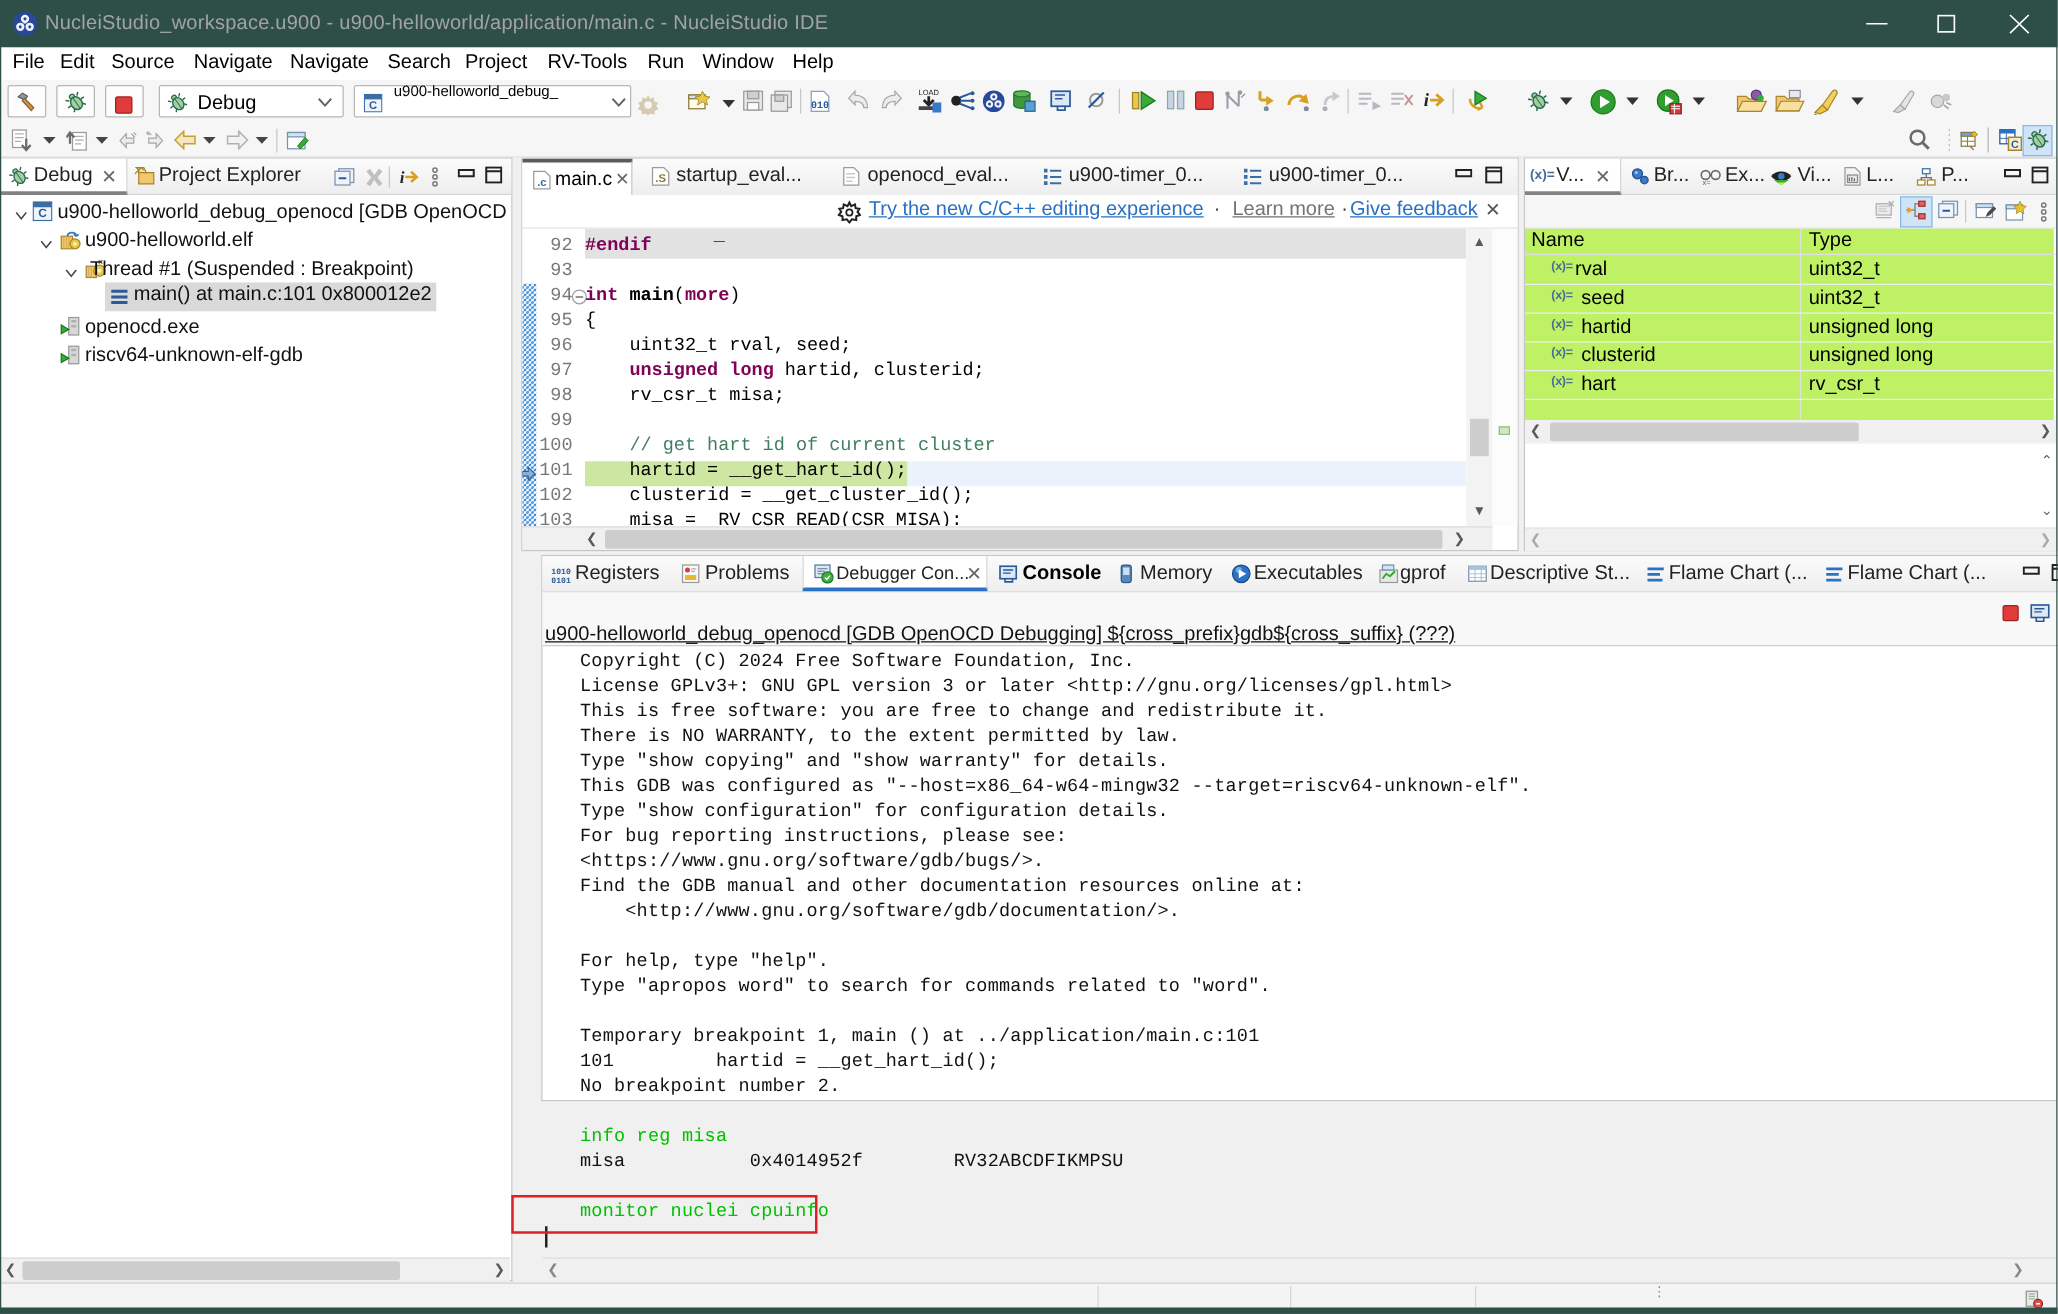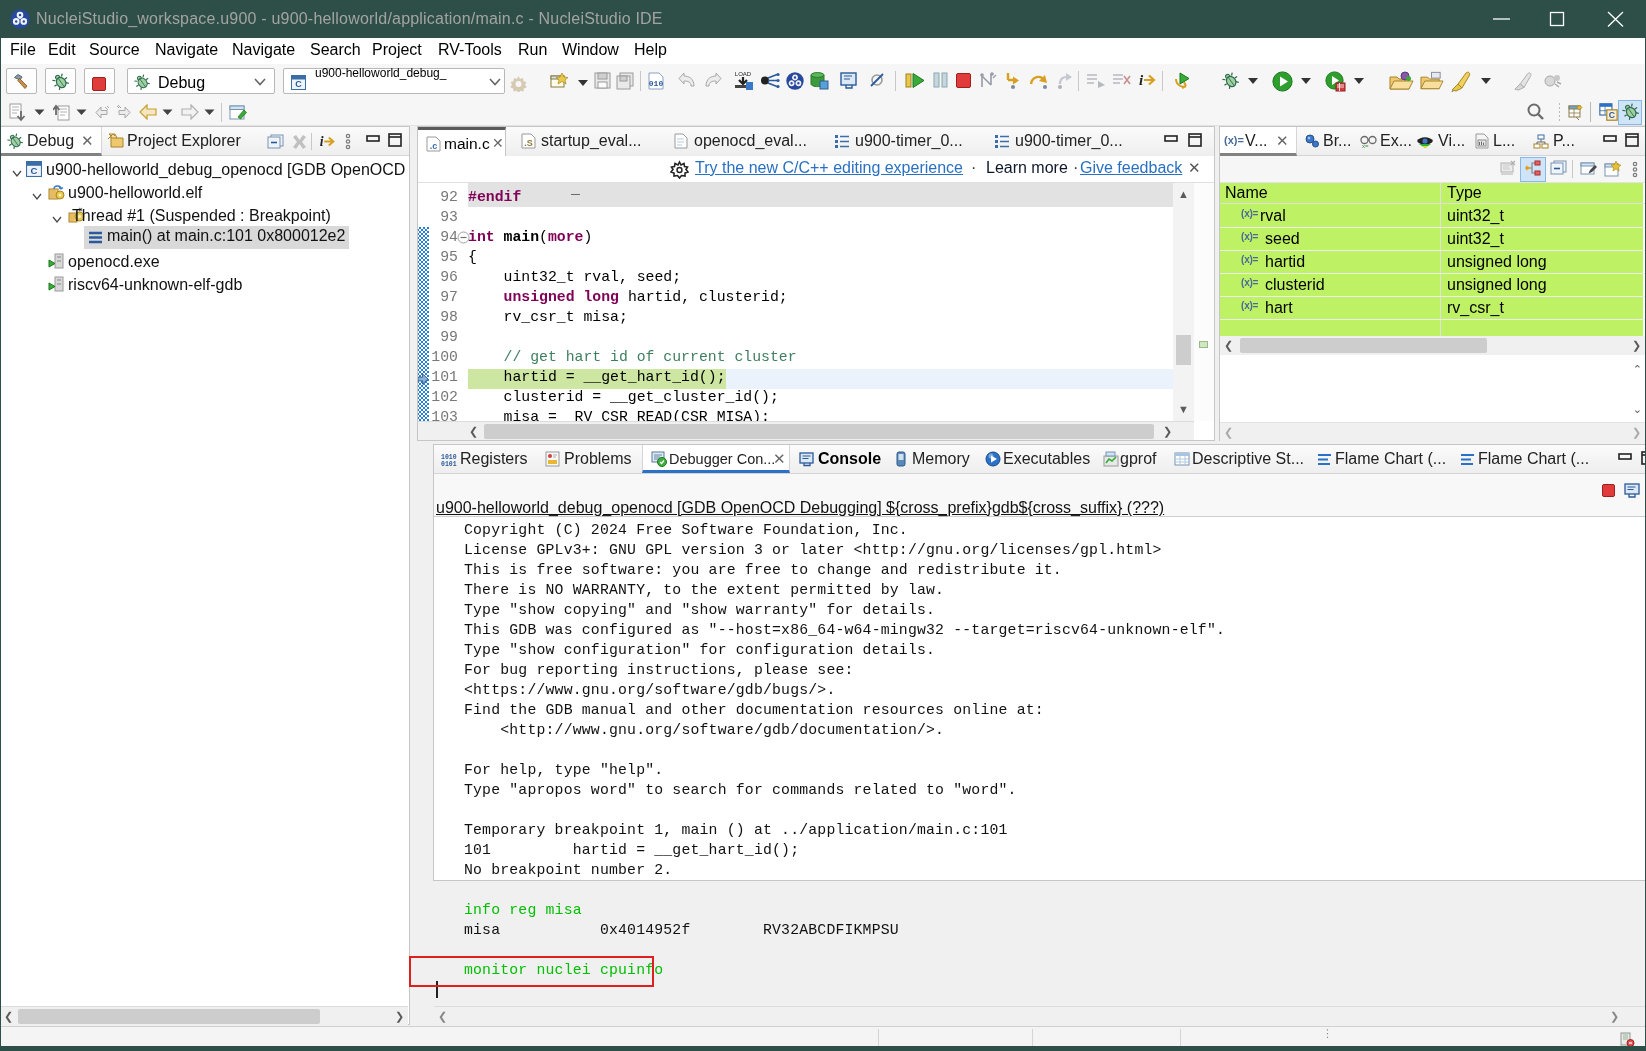--- a/index.html
+++ b/index.html
@@ -528,21 +528,21 @@
         <path d="M1 4 h12" stroke="#222" stroke-width="1.6"></path>
       </svg>
   </div>
   <div class="abs" style="left:0;top:29px;width:796px;height:27px;background:#fff;border-bottom:1px solid #e0e0e0;font-size:16px">
     <svg class="abs" style="left:252px;top:4px" width="19" height="19" viewBox="0 0 19 19">
         <path d="M9.5 2 L11 5 L14 3.5 L14.5 6.5 L17.5 7 L16 9.5 L18 12 L15 13 L15 16 L11.5 15.5 L9.5 18 L7.5 15.5 L4 16 L4 13 L1 12 L3 9.5 L1.5 7 L4.5 6.5 L5 3.5 L8 5 Z" fill="none" stroke="#222" stroke-width="1.6"></path>
         <circle cx="9.5" cy="10" r="2.5" fill="#fff" stroke="#222" stroke-width="1.4"></circle>
       </svg>
     <span class="abs" style="left:277px;top:3px;color:#2a70c2;text-decoration:underline">Try the new C/C++ editing experience</span>
     <span class="abs" style="left:553px;top:3px;color:#333">·</span>
-    <span class="abs" style="left:568px;top:3px;color:#0f172a;">Learn more</span>
+    <span class="abs" style="left:568px;top:3px;color:#737373;text-decoration:underline">Learn more</span>
     <span class="abs" style="left:655px;top:3px;color:#333">·</span>
     <span class="abs" style="left:662px;top:3px;color:#2a70c2;text-decoration:underline">Give feedback</span>
     <span class="abs" style="left:770px;top:3px;color:#555;font-size:15px">✕</span>
   </div>
   <div id="codearea" class="abs mono" style="left:0;top:56px;width:776px;height:238px;background:#fff;font-size:14.8px;line-height:20px;overflow:hidden">
     <div class="abs" style="left:0;top:0;width:755px;height:24px;background:#e2e2e2"></div>
     <div class="abs" style="left:0;top:0;width:50px;height:238px;background:#fff;border-right:0"></div>
     <div class="abs" style="left:-1px;top:44px;width:12px;height:194px;background-color:#fff;background-image:linear-gradient(45deg,#2a7fd4 25%,transparent 25%,transparent 75%,#2a7fd4 75%),linear-gradient(45deg,#2a7fd4 25%,transparent 25%,transparent 75%,#2a7fd4 75%);background-size:4px 4px;background-position:0 0,2px 2px"></div>
     <div id="linenos" class="abs" style="left:0;top:4px;width:40px;text-align:right;color:#787878">92<br>93<br>94<br>95<br>96<br>97<br>98<br>99<br>100<br>101<br>102<br>103</div>
     <div class="abs" style="left:153px;top:-4px;color:#333">_</div>

